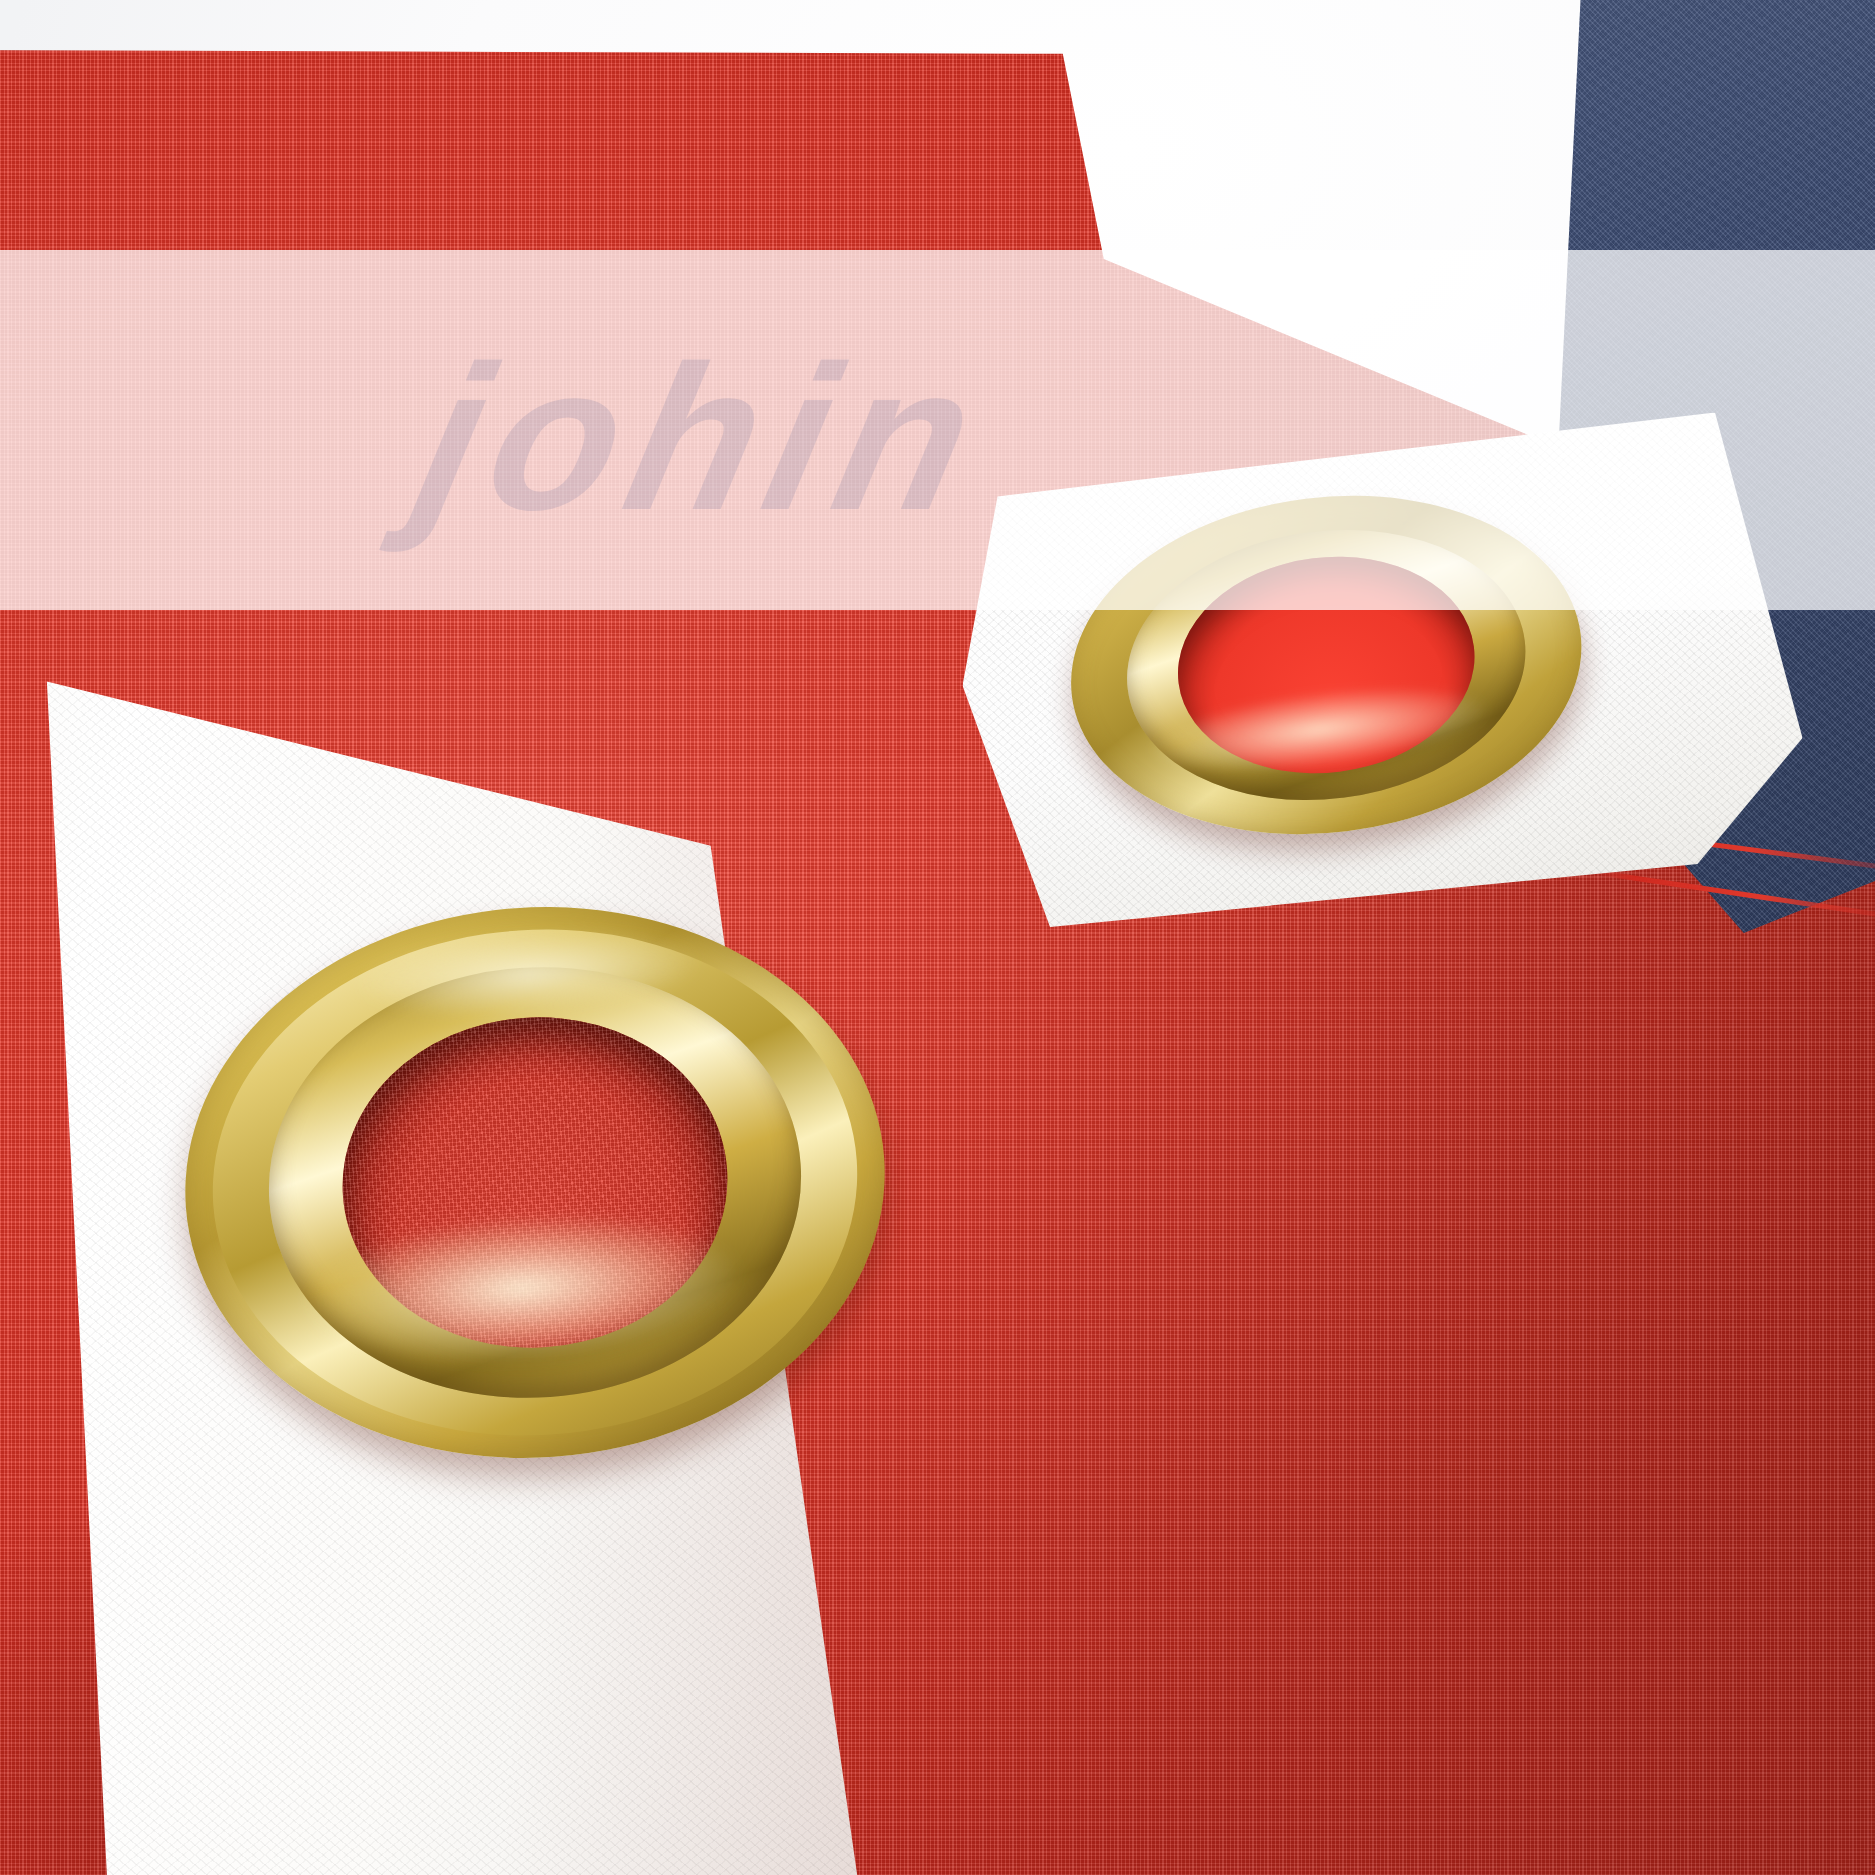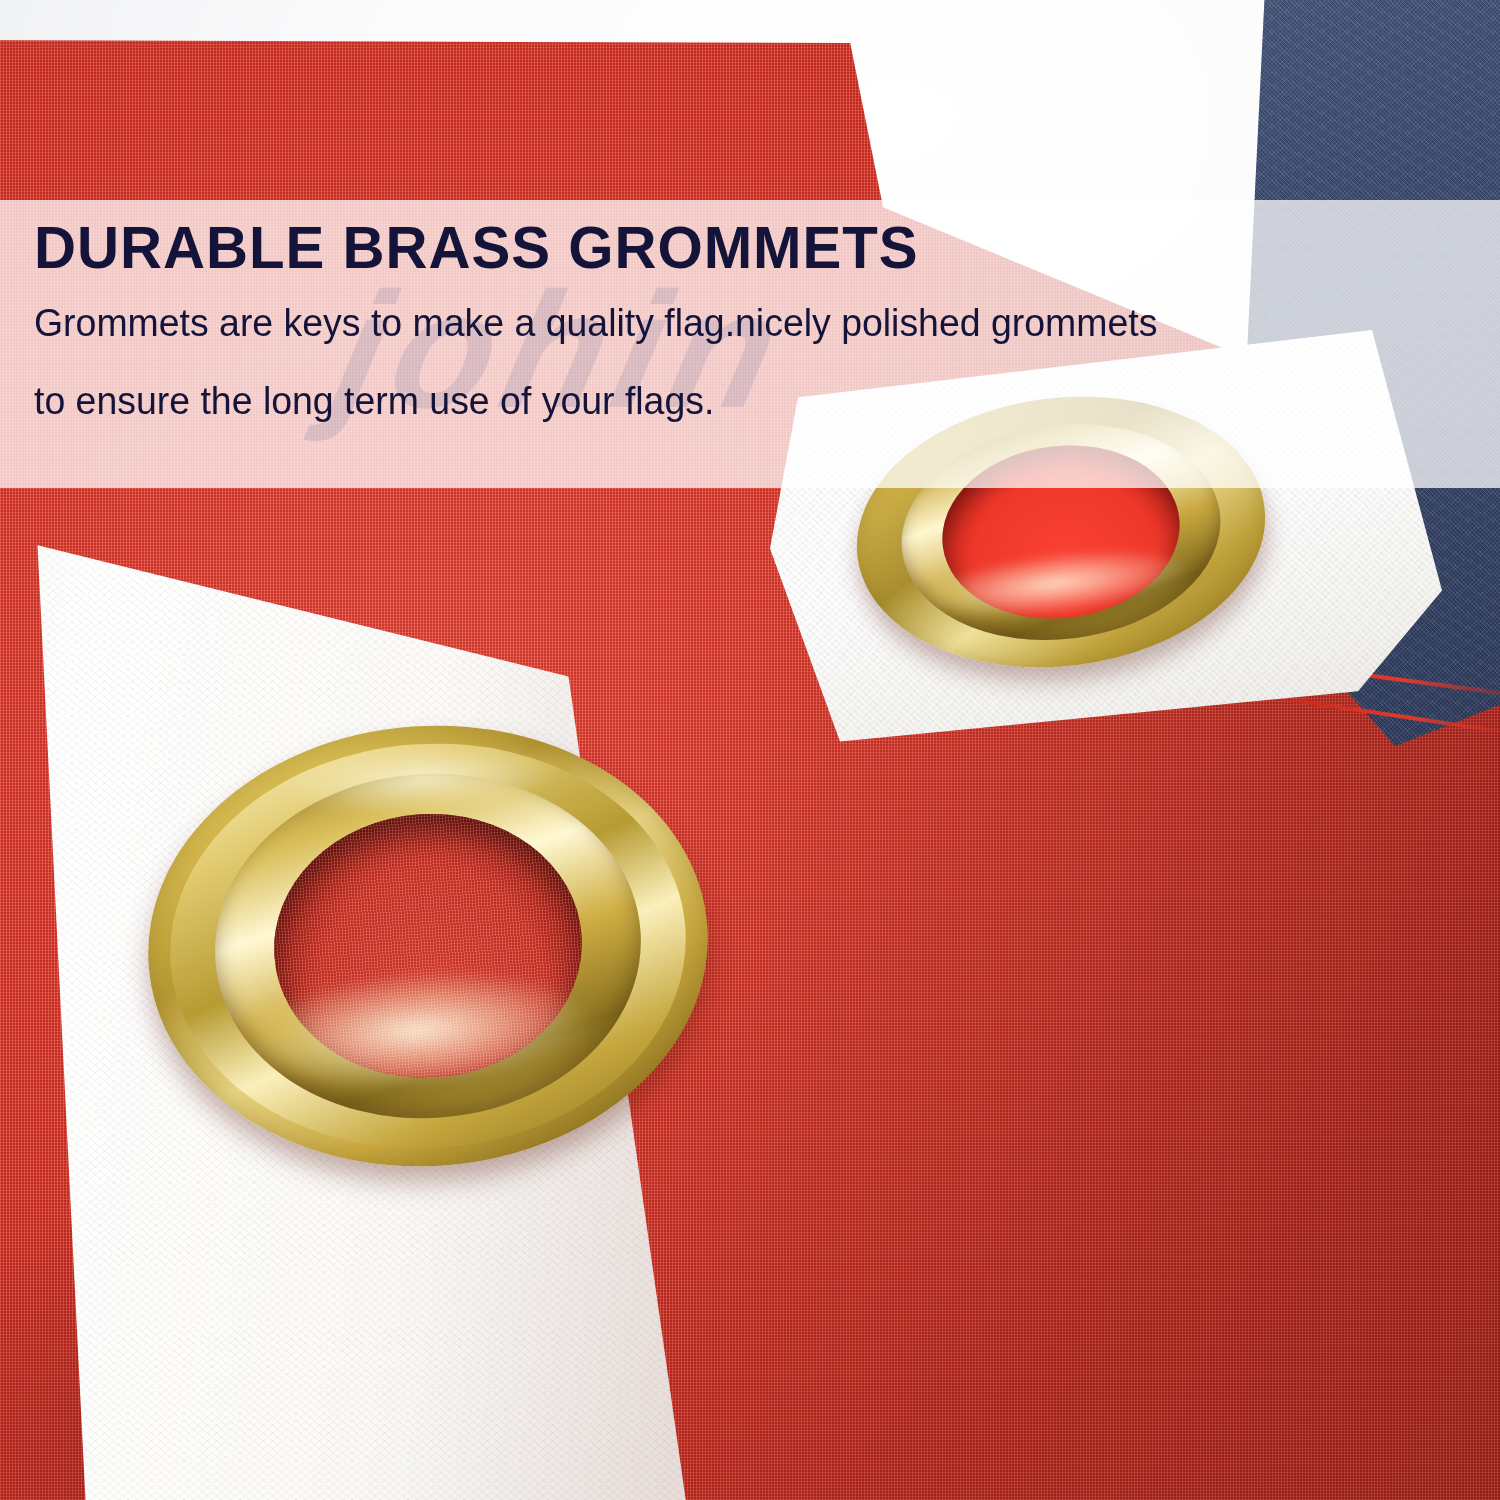--- a/index.html
+++ b/index.html
@@ -286,20 +286,15 @@
     <div class="flange-rim"></div>
     <div class="barrel"></div>
     <div class="bore"></div>
     <div class="bore-weave"></div>
     <div class="specular-top"></div>
     <div class="specular"></div>
   </div>
 
   <div id="caption-banner">
     <div id="watermark">johin</div>
-    <div id="caption-inner">
-      <h1 id="headline">DURABLE  BRASS  GROMMETS</h1>
-      <p class="body-line" id="body-line-1">Grommets are keys to make a quality flag.nicely polished grommets</p>
-      <p class="body-line" id="body-line-2">to ensure the long term use of your flags.</p>
-    </div>
   </div>
 
 </div>
 
 </body></html>

